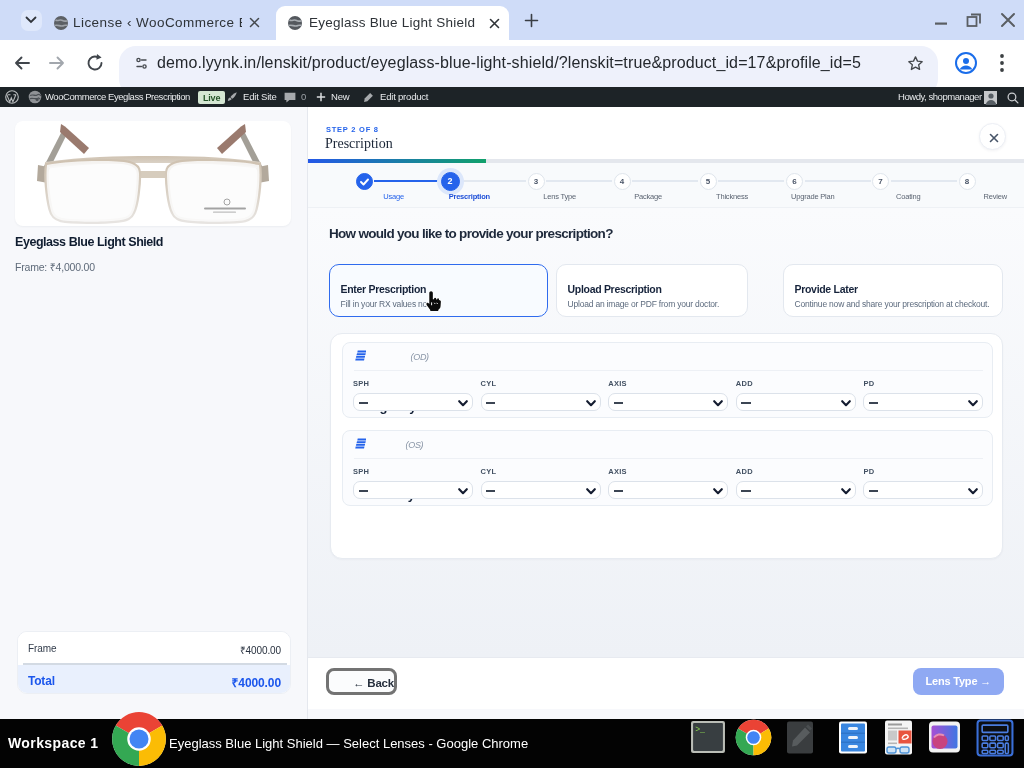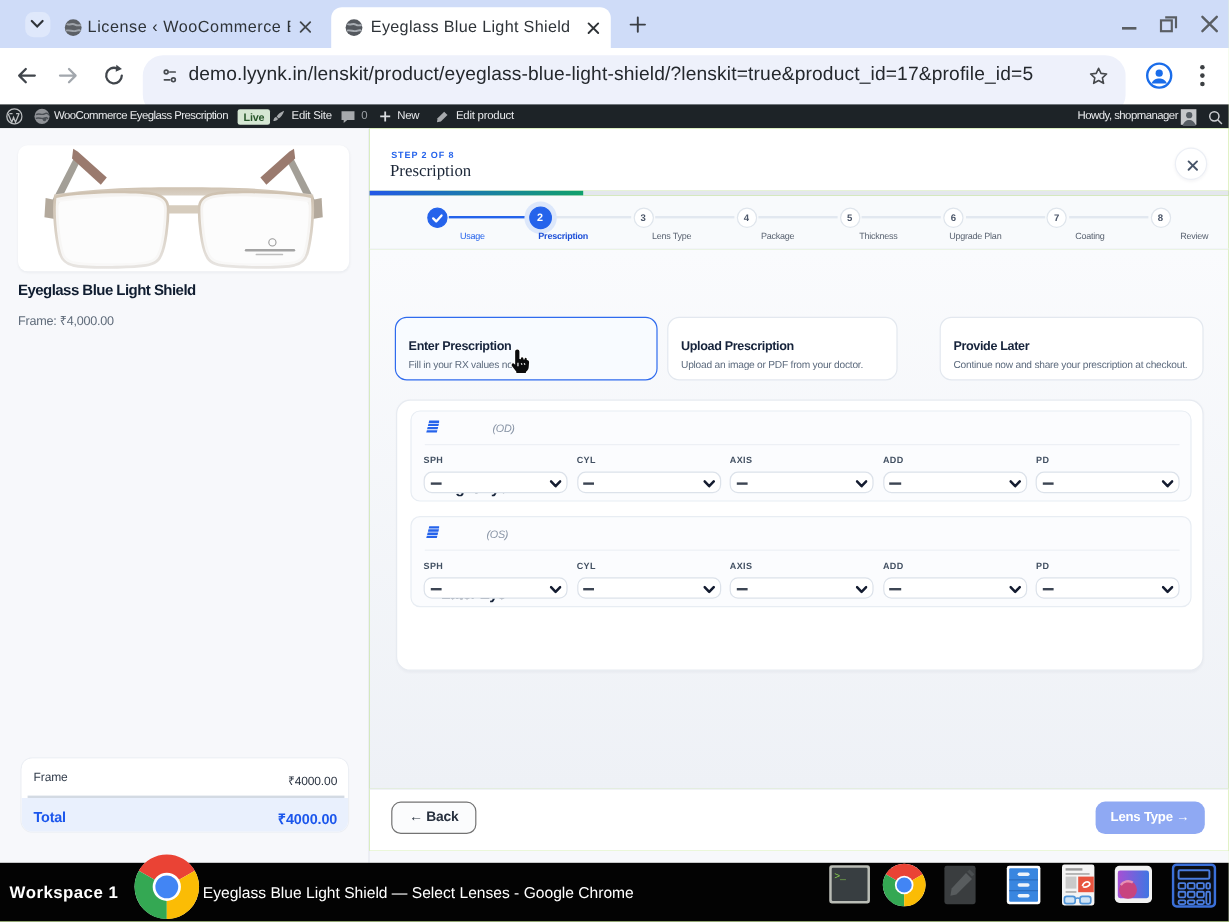--- a/index.html
+++ b/index.html
@@ -28,21 +28,21 @@
 
   
   #page { position:absolute; left:0; top:107px; width:1024px; height:612px; background:#f7f8fb; }
   #sidebar { position:absolute; left:0; top:0; width:308px; height:612px; background:#f7f8fb; border-right:1px solid #e5e8ee; }
   #imgcard { position:absolute; left:15px; top:14px; width:276px; height:105px; background:#fff; border-radius:8px; box-shadow:0 1px 2px rgba(20,30,60,.05); }
   #prodtitle { position:absolute; left:15px; top:127.5px; font-size:12.5px; font-weight:bold; color:#101d30; letter-spacing:-0.45px; }
   #prodprice { position:absolute; left:15px; top:153px; font-size:10.5px; color:#5f6b7a; letter-spacing:-0.2px; }
   #sumcard { position:absolute; left:17px; top:524px; width:274px; height:63px; background:#fff; border-radius:10px; border:1px solid #eceff4; overflow:hidden; }
 
   
-  #modal { position:absolute; left:308px; top:0; width:716px; height:602px; background:#84cc16; }
+  #modal { position:absolute; left:308px; top:0; width:716px; height:602px; background:#f97316; }
   #mhead { position:absolute; left:0; top:0; width:716px; height:52px; background:#fff; }
   .stepof { position:absolute; left:18px; top:17.5px; font-size:7.5px; font-weight:bold; color:#2563eb; letter-spacing:0.75px; }
   .mtitle { position:absolute; left:17px; top:29px; font-family:"Liberation Serif",serif; font-size:14px; color:#1b2637; }
   #mclose { position:absolute; left:671px; top:16px; width:27px; height:27px; border-radius:50%; background:#fff; border:1px solid #eceff5; box-shadow:0 1px 3px rgba(30,40,70,.06); }
   #progress { position:absolute; left:0; top:52px; width:716px; height:4px; background:#e4e7ed; }
   #progfill { position:absolute; left:0; top:0; width:178px; height:4px; background:linear-gradient(90deg,#2458e8,#11a16b); }
   #steps { position:absolute; left:0; top:56px; width:716px; height:45px; background:#f8fafc; border-bottom:1px solid #eef1f5; }
   .stc { position:absolute; top:9.5px; width:17px; height:17px; border-radius:50%; background:#fff; border:1px solid #dfe5ec; font-size:8px; color:#4a5568; text-align:center; line-height:15.5px; font-weight:bold; }
   .stlabel { position:absolute; top:28.5px; font-size:7.5px; color:#5b6472; text-align:right; width:80px; letter-spacing:-0.2px; }
   .conn { position:absolute; top:17px; height:1.5px; background:#e2e8f0; }
@@ -61,21 +61,21 @@
   .eyename { font-size:13px; font-weight:bold; color:#17243a; letter-spacing:-0.55px;margin-top:48px; }
   .eyeod { font-size:9px; font-style:italic; color:#8a96a7; letter-spacing:-0.3px; }
   .eyediv { position:absolute; left:11px; top:27px; width:629px; height:1px; background:#edf0f5; }
   .sel-label { position:absolute; top:35.5px; font-size:7.5px; font-weight:bold; color:#425062; letter-spacing:0.3px; }
   .sel { position:absolute; top:50px; width:120px; height:18px; background:#fff; border:1px solid #dce2ea; border-radius:7px; }
   .sel .dash { position:absolute; left:4.6px; top:8.2px; width:9.2px; height:1.7px; background:#3c4553; }
   #savebtn { position:absolute; left:10px; top:185px; width:130px; height:32px; background:#2563eb; border-radius:8px; color:#fff; }
   #savebtn .txt { position:absolute; left:29.5px; top:8.5px; font-size:10.5px; font-weight:bold; letter-spacing:-0.3px; white-space:nowrap; }
 
   #mfooter { position:absolute; left:0; top:550px; width:716px; height:52px; background:#fff; border-top:1px solid #e7eaf0; }
-  #backbtn { position:absolute; left:18px; top:10px; width:71px; height:27px; background:#fbfcfd; border:1px solid #737373; border-radius:8px; font-size:11.5px; font-weight:bold; color:#27303e; text-align:center; line-height:25px; letter-spacing:-0.2px; }
+  #backbtn { position:absolute; left:18px; top:10px; width:71px; height:27px; background:#fbfcfd; border:3px solid #737373; border-radius:8px; font-size:11.5px; font-weight:bold; color:#27303e; text-align:right; line-height:25px; letter-spacing:-0.2px; }
   #nextbtn { position:absolute; left:604.5px; top:10px; width:91.5px; height:27px; background:#8fa9f3; border-radius:8px; font-size:11px; font-weight:bold; color:#fff; text-align:center; line-height:27px; letter-spacing:-0.2px; }
 
   
   #taskbar { position:absolute; left:0; top:719px; width:1024px; height:49px; background:#030303; color:#fff; }
   #ws { position:absolute; left:8px; top:15.5px; font-size:14px; font-weight:bold; letter-spacing:0.4px; }
   #wintitle { position:absolute; left:169px; top:17px; font-size:13px; }
 </style>
 </head>
 <body>
 
@@ -286,20 +286,21 @@
       <div class="stlabel" style="left:102px;color:#1d4fd8;font-weight:bold;">Prescription</div>
       <div class="stlabel" style="left:188px;">Lens Type</div>
       <div class="stlabel" style="left:274px;">Package</div>
       <div class="stlabel" style="left:360px;">Thickness</div>
       <div class="stlabel" style="left:446.5px;">Upgrade Plan</div>
       <div class="stlabel" style="left:532.5px;">Coating</div>
       <div class="stlabel" style="left:619px;">Review</div>
     </div>
 
     <div id="mcontent">
+      <div id="h2">How would you like to provide your prescription?</div>
       <div class="opt" id="opt1">
         <div class="t">Enter Prescription</div>
         <div class="d">Fill in your RX values now.</div>
       </div>
       <div class="opt" id="opt2">
         <div class="t">Upload Prescription</div>
         <div class="d">Upload an image or PDF from your doctor.</div>
       </div>
       <div class="opt" id="opt3">
         <div class="t">Provide Later</div>

